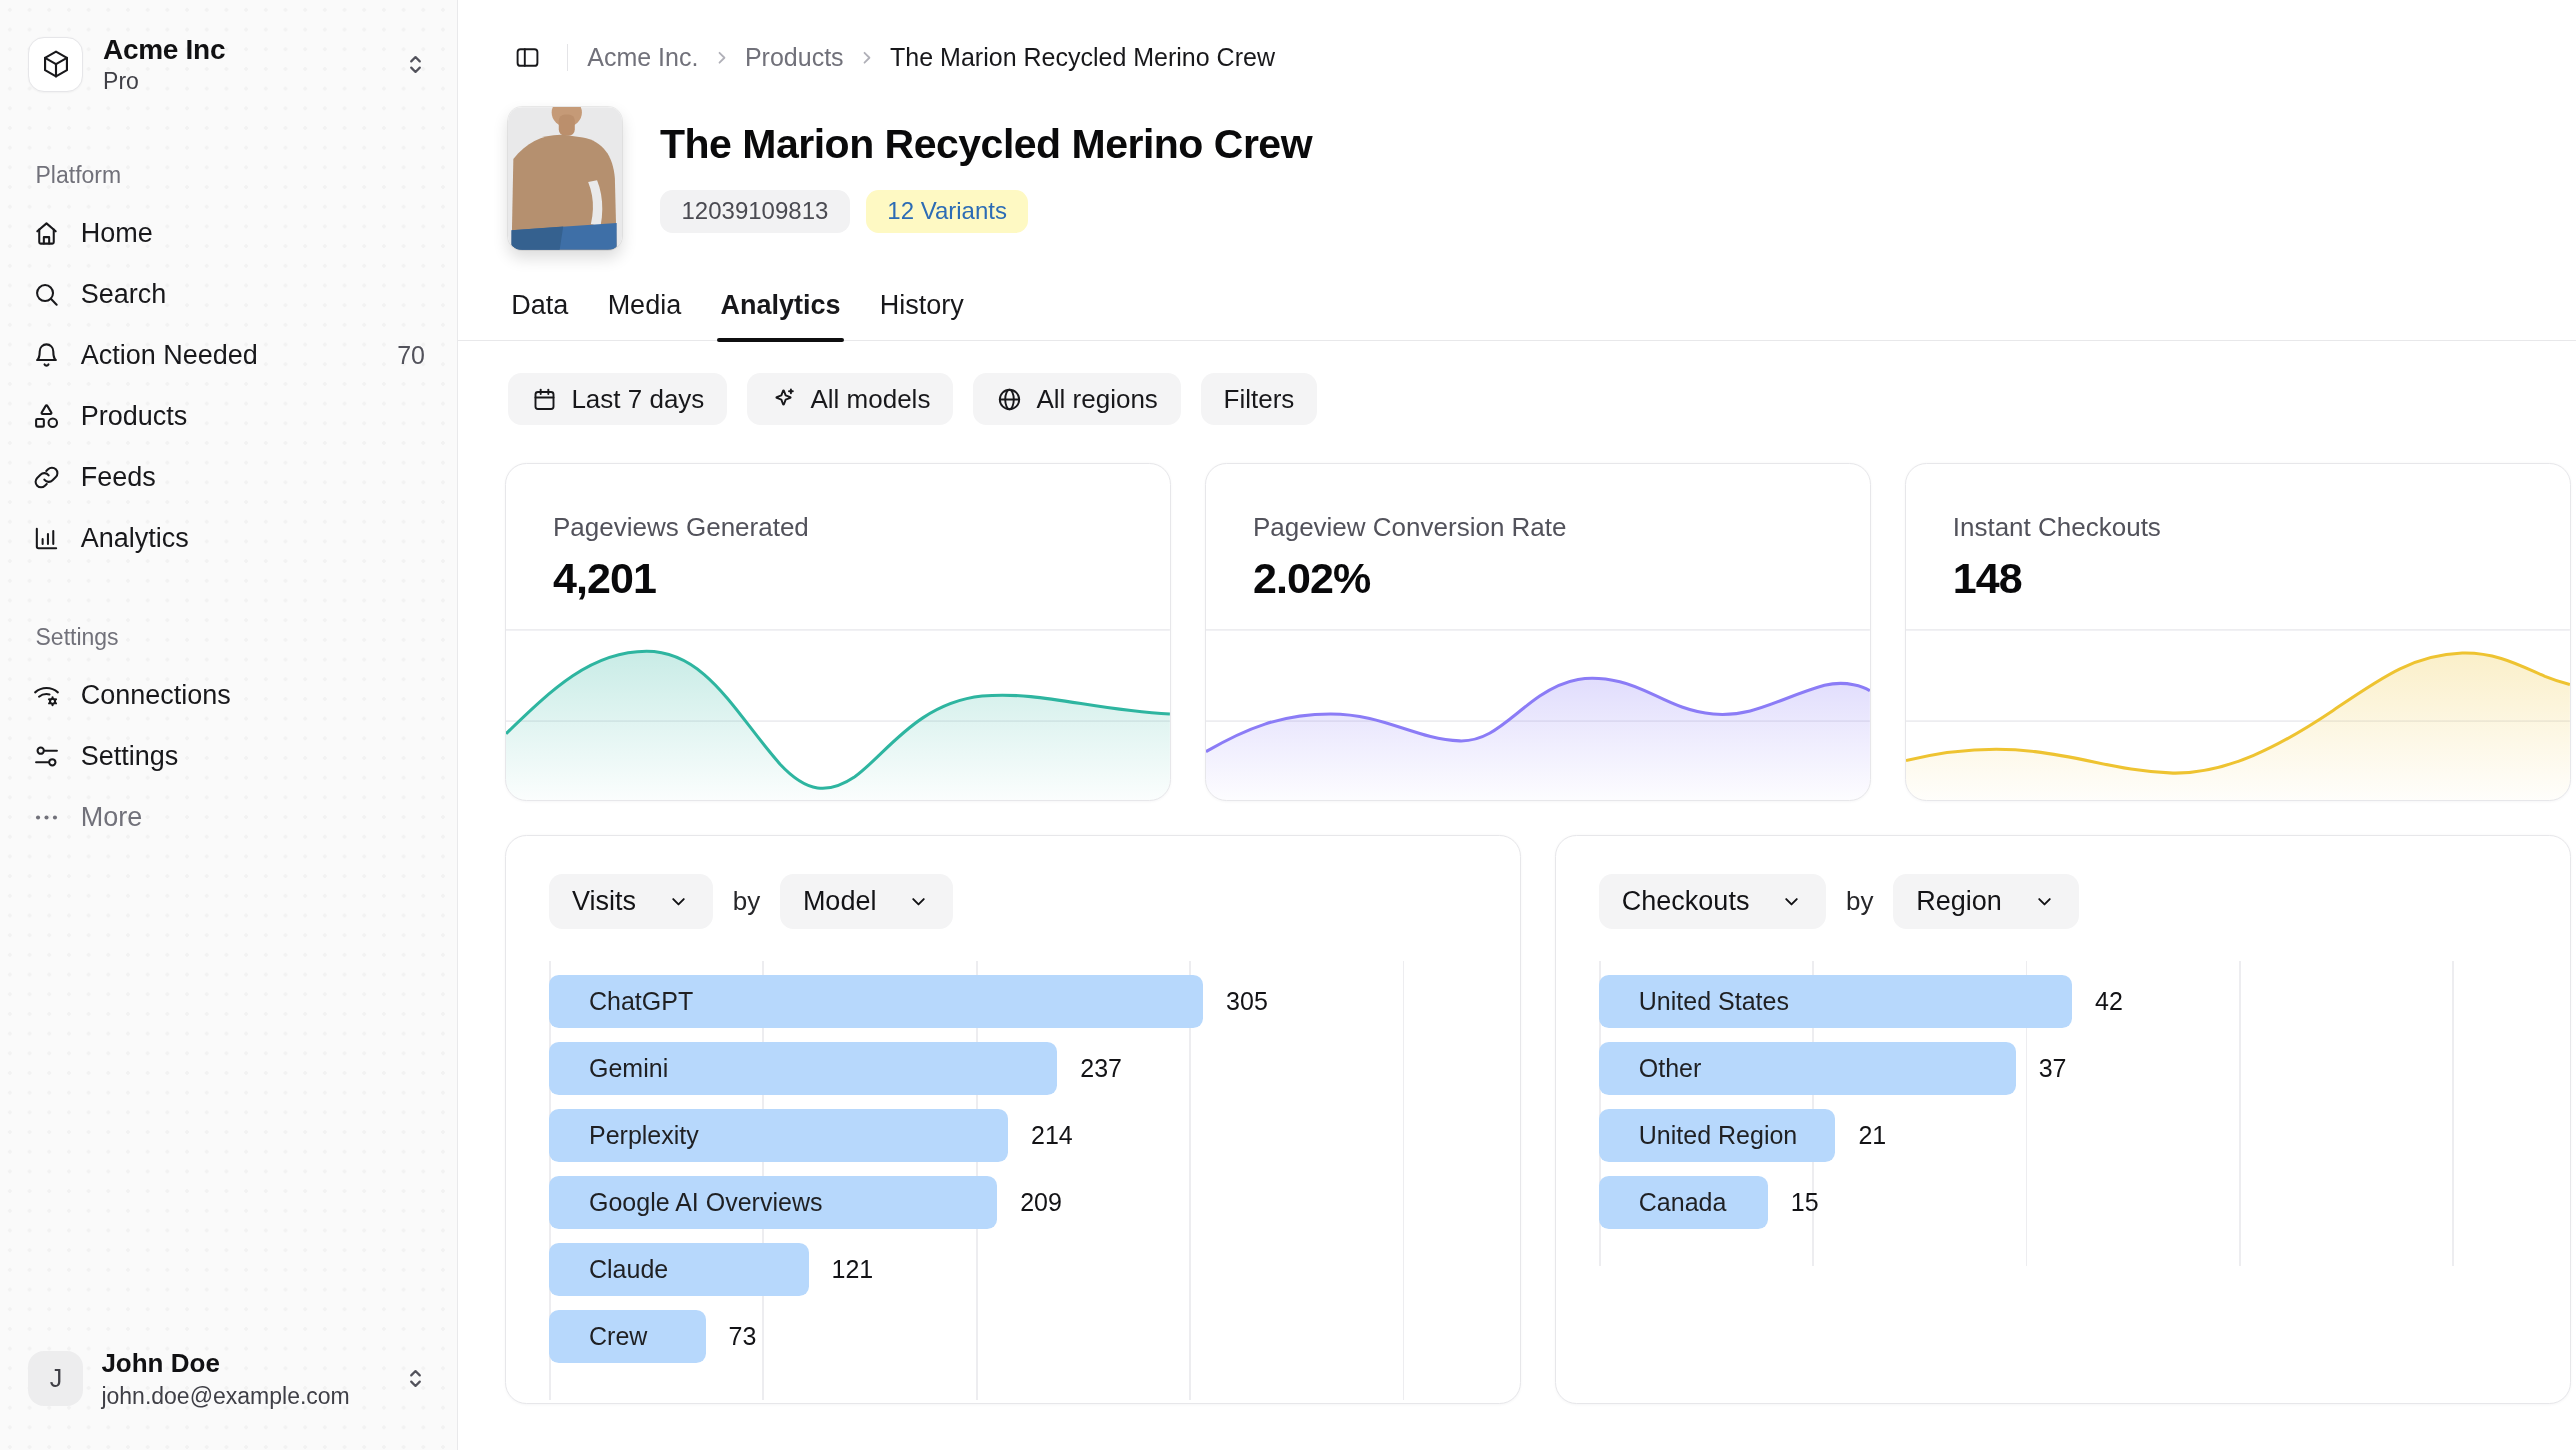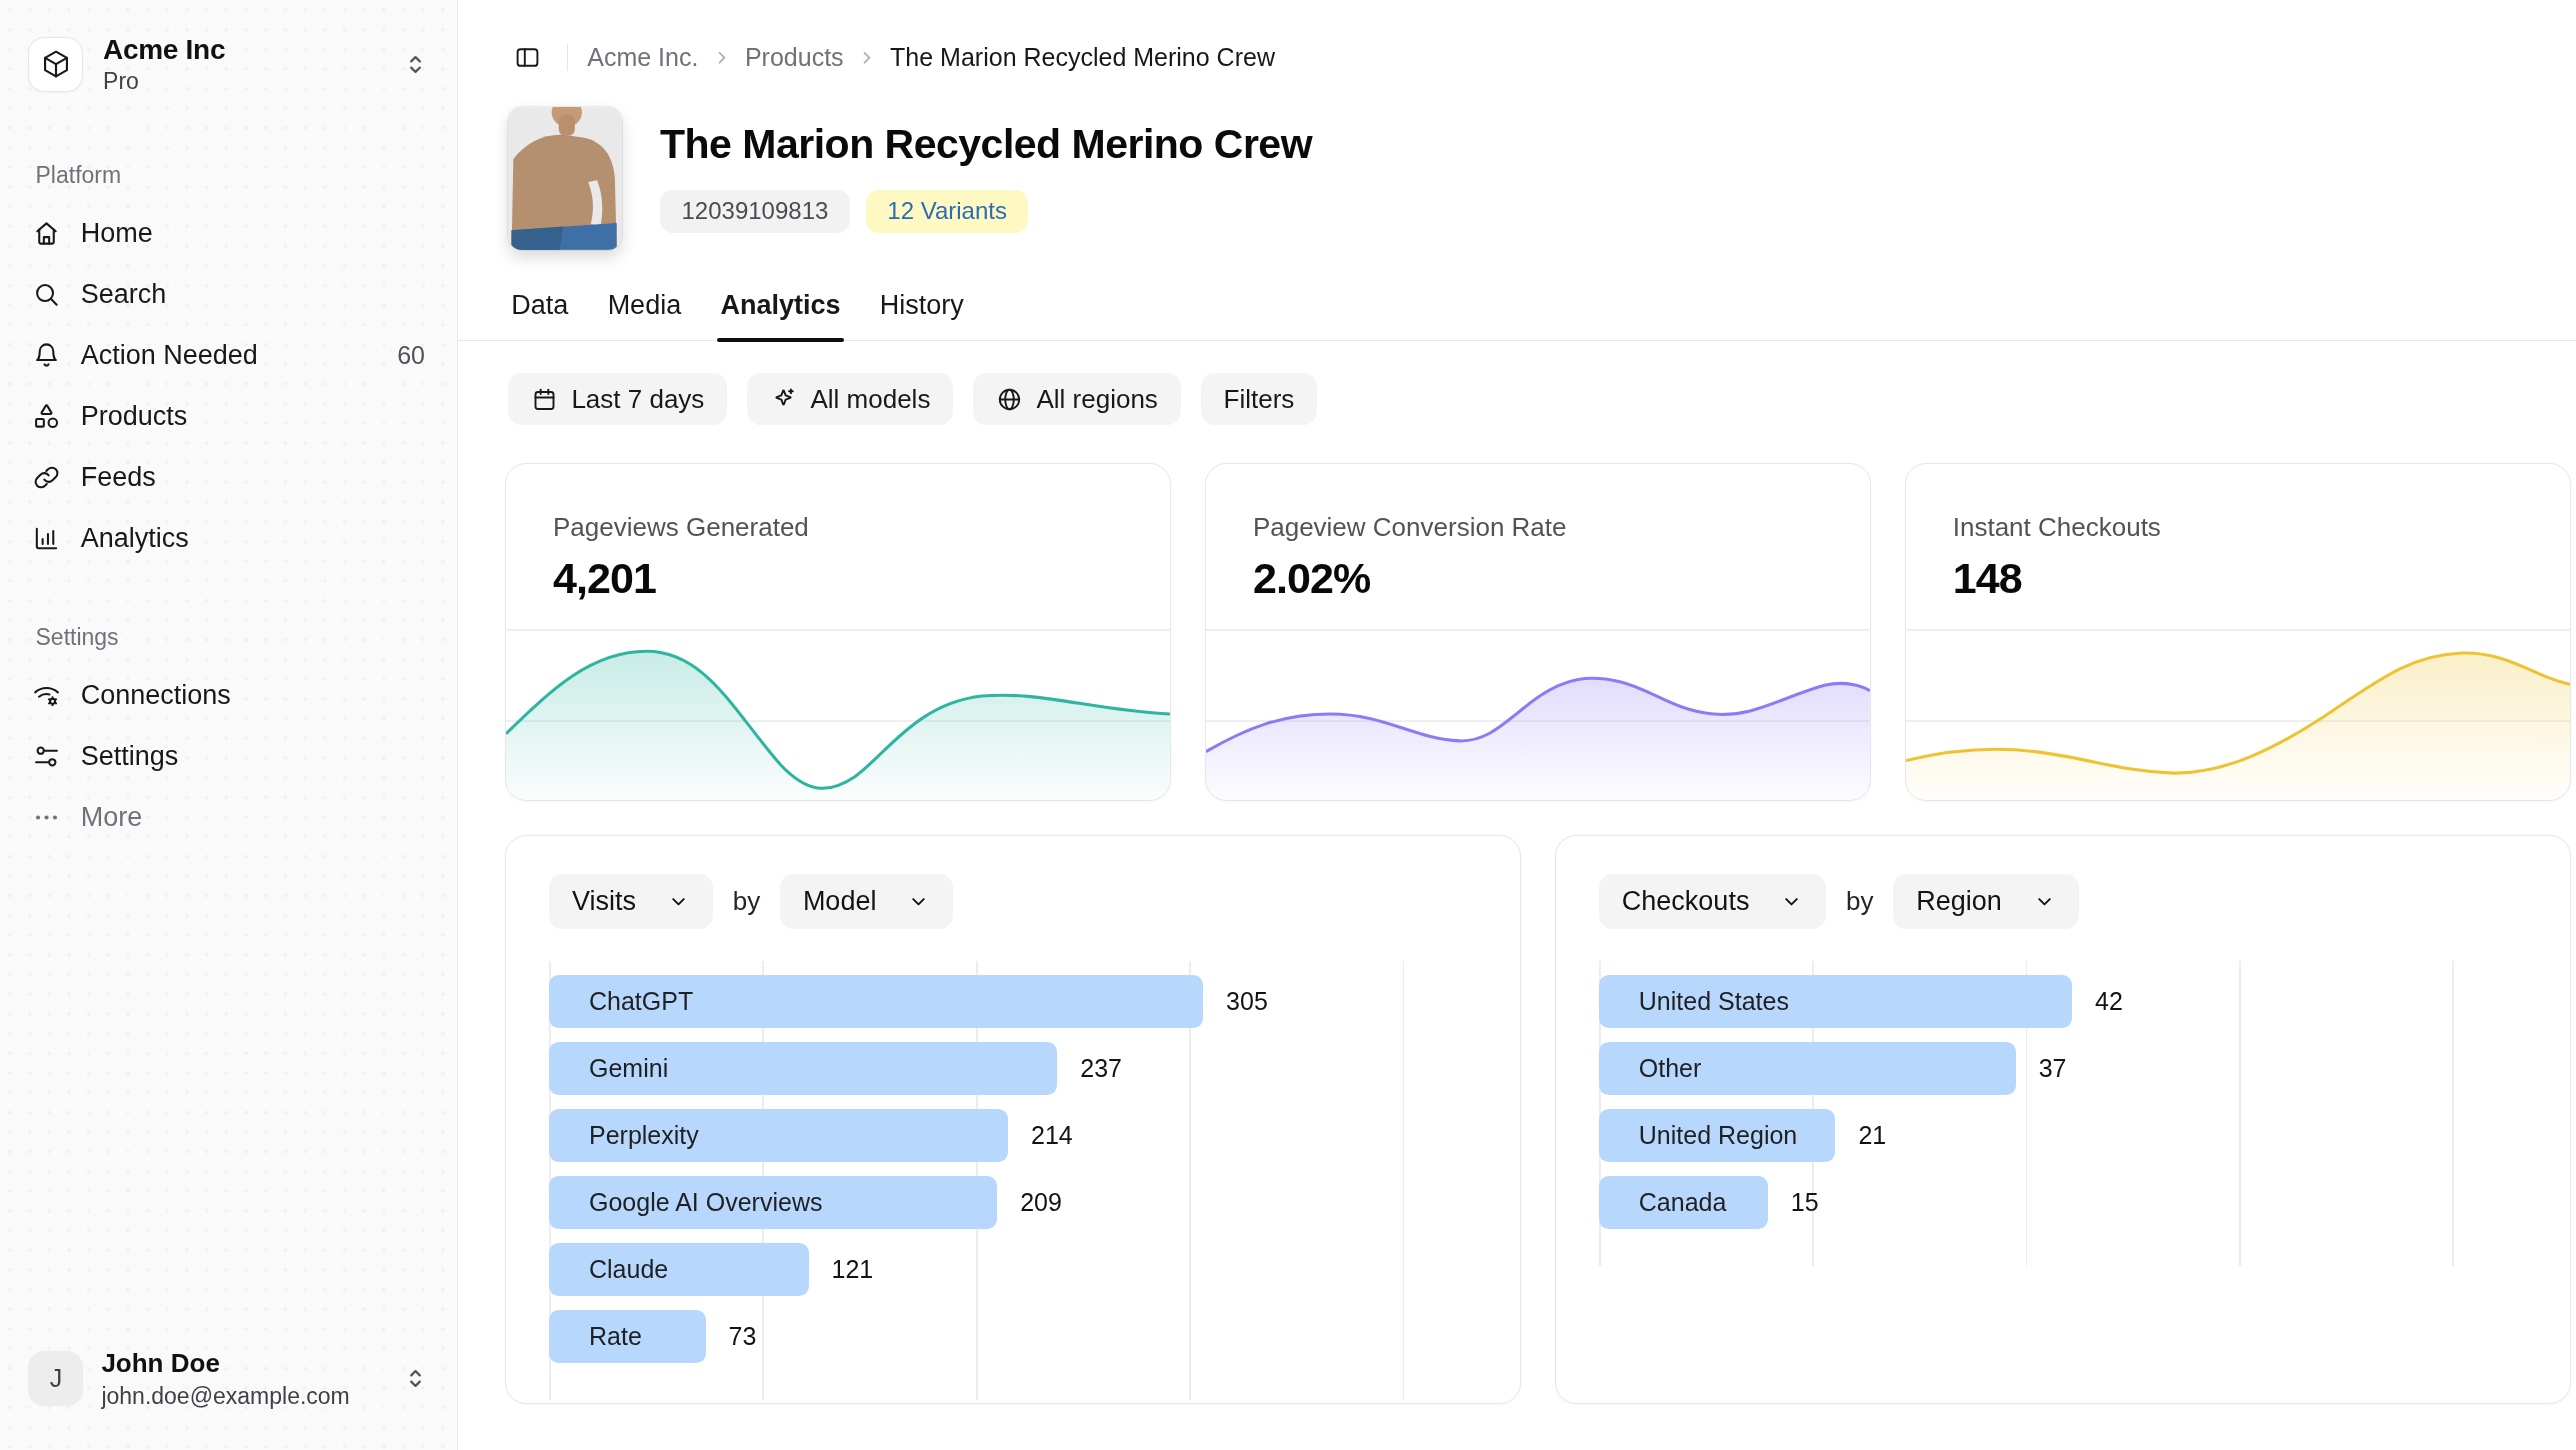--- a/index.html
+++ b/index.html
@@ -180,21 +180,21 @@
           <span class="side-label">Search</span>
         </div>
         <div class="side-item">
           <span class="icon s-icon">
             <svg viewBox="0 0 24 24" fill="none" stroke="currentColor" stroke-width="1.7" stroke-linecap="round" stroke-linejoin="round" style="width:100%;height:100%;display:block">
               <path d="M17.6 8.4 a5.6 5.6 0 0 0 -11.2 0 c0 6.2 -2.2 7.4 -2.2 7.4 h15.6 s-2.2 -1.2 -2.2 -7.4"></path>
               <path d="M10.4 19.4 a1.8 1.8 0 0 0 3.2 0"></path>
             </svg>
           </span>
           <span class="side-label">Action Needed</span>
-          <span class="side-badge">60</span>
+          <span class="side-badge">70</span>
         </div>
         <div class="side-item">
           <span class="icon s-icon">
             <svg viewBox="0 0 24 24" fill="none" stroke="currentColor" stroke-width="1.7" stroke-linecap="round" stroke-linejoin="round" style="width:100%;height:100%;display:block">
               <path d="M11.3 3.2 a0.8 0.8 0 0 1 1.4 0 l3.3 5.6 a0.8 0.8 0 0 1 -0.7 1.2 h-6.6 a0.8 0.8 0 0 1 -0.7 -1.2 Z"></path>
               <rect x="3.4" y="14" width="6.4" height="6.4" rx="1"></rect>
               <circle cx="17.2" cy="17.2" r="3.5"></circle>
             </svg>
           </span>
           <span class="side-label">Products</span>
@@ -469,21 +469,21 @@
               <span class="bar-val">209</span>
             </div>
             <div class="bar-row">
               <div class="bar" style="width:27.97%">
                 <span class="bar-label">Claude</span>
               </div>
               <span class="bar-val">121</span>
             </div>
             <div class="bar-row">
               <div class="bar" style="width:16.87%">
-                <span class="bar-label">Rate</span>
+                <span class="bar-label">Crew</span>
               </div>
               <span class="bar-val">73</span>
             </div>
           </div>
       </div>
 
       <div class="chart-card">
         <div class="chart-head">
           <button class="select-chip">
             <span>Checkouts</span>

